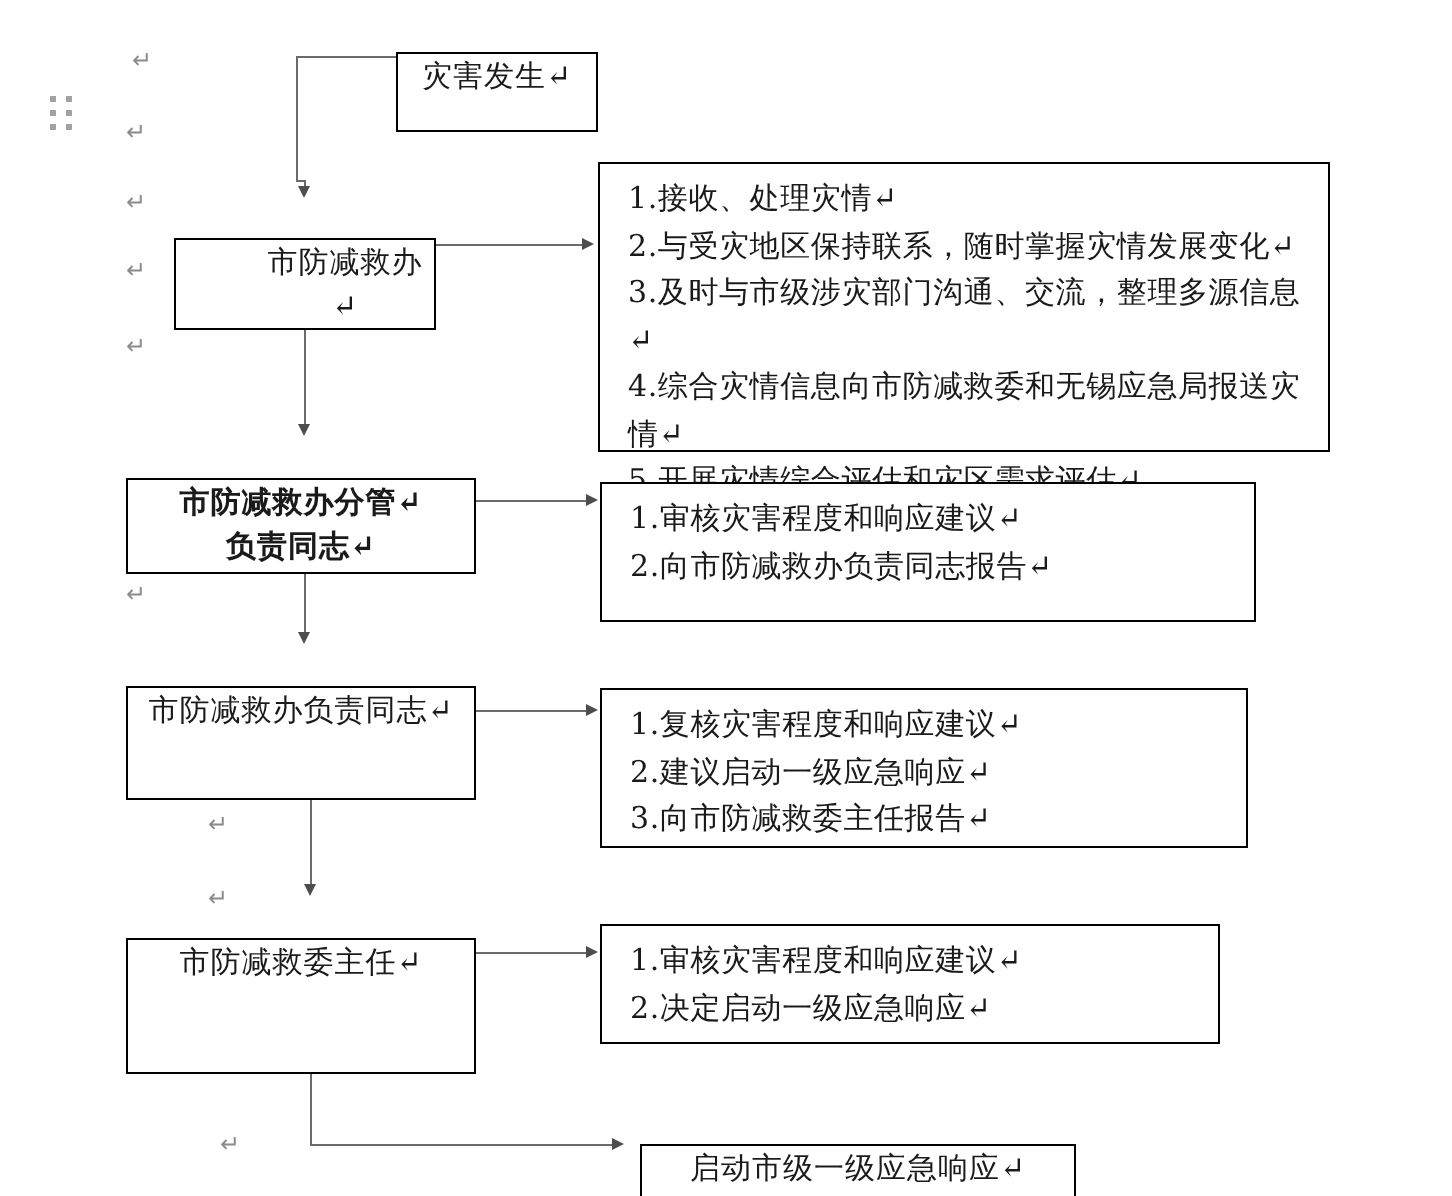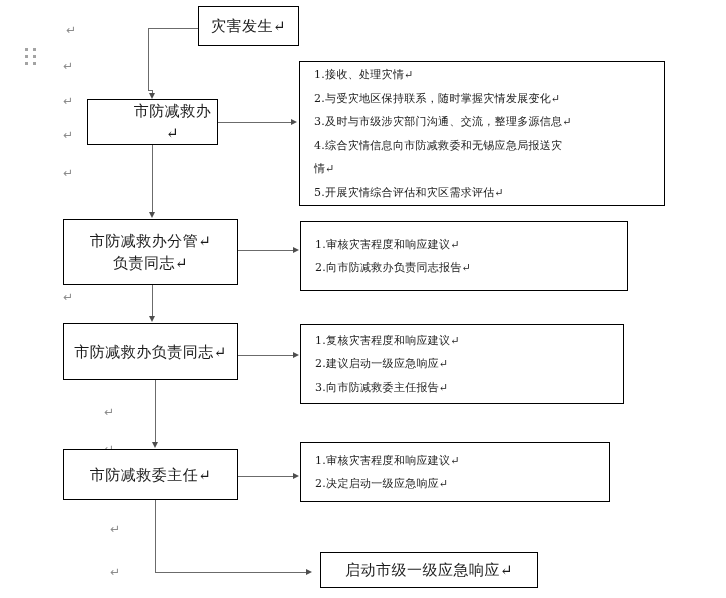--- a/index.html
+++ b/index.html
@@ -18,35 +18,36 @@
     background: #ffffff;
     overflow: hidden;
   }
   
   .box {
     position: absolute;
     box-sizing: border-box;
     border: 1px solid #000000;
     background: #ffffff;
     display: flex;
-    align-items: center;
+    align-items: flex-start;
     justify-content: center;
     color: #1a1a1a;
     font-family: "DejaVu Serif", "Liberation Serif", serif;
     font-size: 15px;
     line-height: 22px;
     letter-spacing: 0.5px;
     white-space: pre-line;
     text-align: center;
+    margin-top: 20px;
   }
   .box.list {
     justify-content: flex-start;
     text-align: left;
     padding: 6px 2px 6px 14px;
-    font-size: 11px;
+    font-size: 15px;
     line-height: 23.5px;
     letter-spacing: 0.3px;
   }
   .box .inner {
     width: 100%;
     white-space: pre-line;
   }
   
   .seg-h, .seg-v {
     position: absolute;
@@ -149,30 +150,30 @@
   <div class="arrow-r" style="left:306px; top:568.5px;"></div>
 
   <div class="box" style="left:198px; top:6px; width:101px; height:40px;">
     <span class="inner">灾害发生↵</span>
   </div>
 
   <div class="box" style="left:87px; top:99px; width:131px; height:46px;padding-left:40px;">
     <span class="inner">市防减救办↵</span>
   </div>
 
-  <div class="box" style="left:63px; top:219px; width:175px; height:66px;">
+  <div class="box" style="left:63px; top:219px; width:175px; height:48px;font-weight:bold;">
     <span class="inner">市防减救办分管↵
 负责同志↵</span>
   </div>
 
   <div class="box" style="left:63px; top:323px; width:175px; height:57px;">
     <span class="inner">市防减救办负责同志↵</span>
   </div>
 
-  <div class="box" style="left:63px; top:449px; width:175px; height:51px;">
+  <div class="box" style="left:63px; top:449px; width:175px; height:68px;">
     <span class="inner">市防减救委主任↵</span>
   </div>
 
   <div class="box" style="left:320px; top:552px; width:218px; height:36px;">
     <span class="inner">启动市级一级应急响应↵</span>
   </div>
 
   <div class="box list" style="left:299px; top:61px; width:366px; height:145px;">
     <span class="inner">1.接收、处理灾情↵
 2.与受灾地区保持联系，随时掌握灾情发展变化↵

